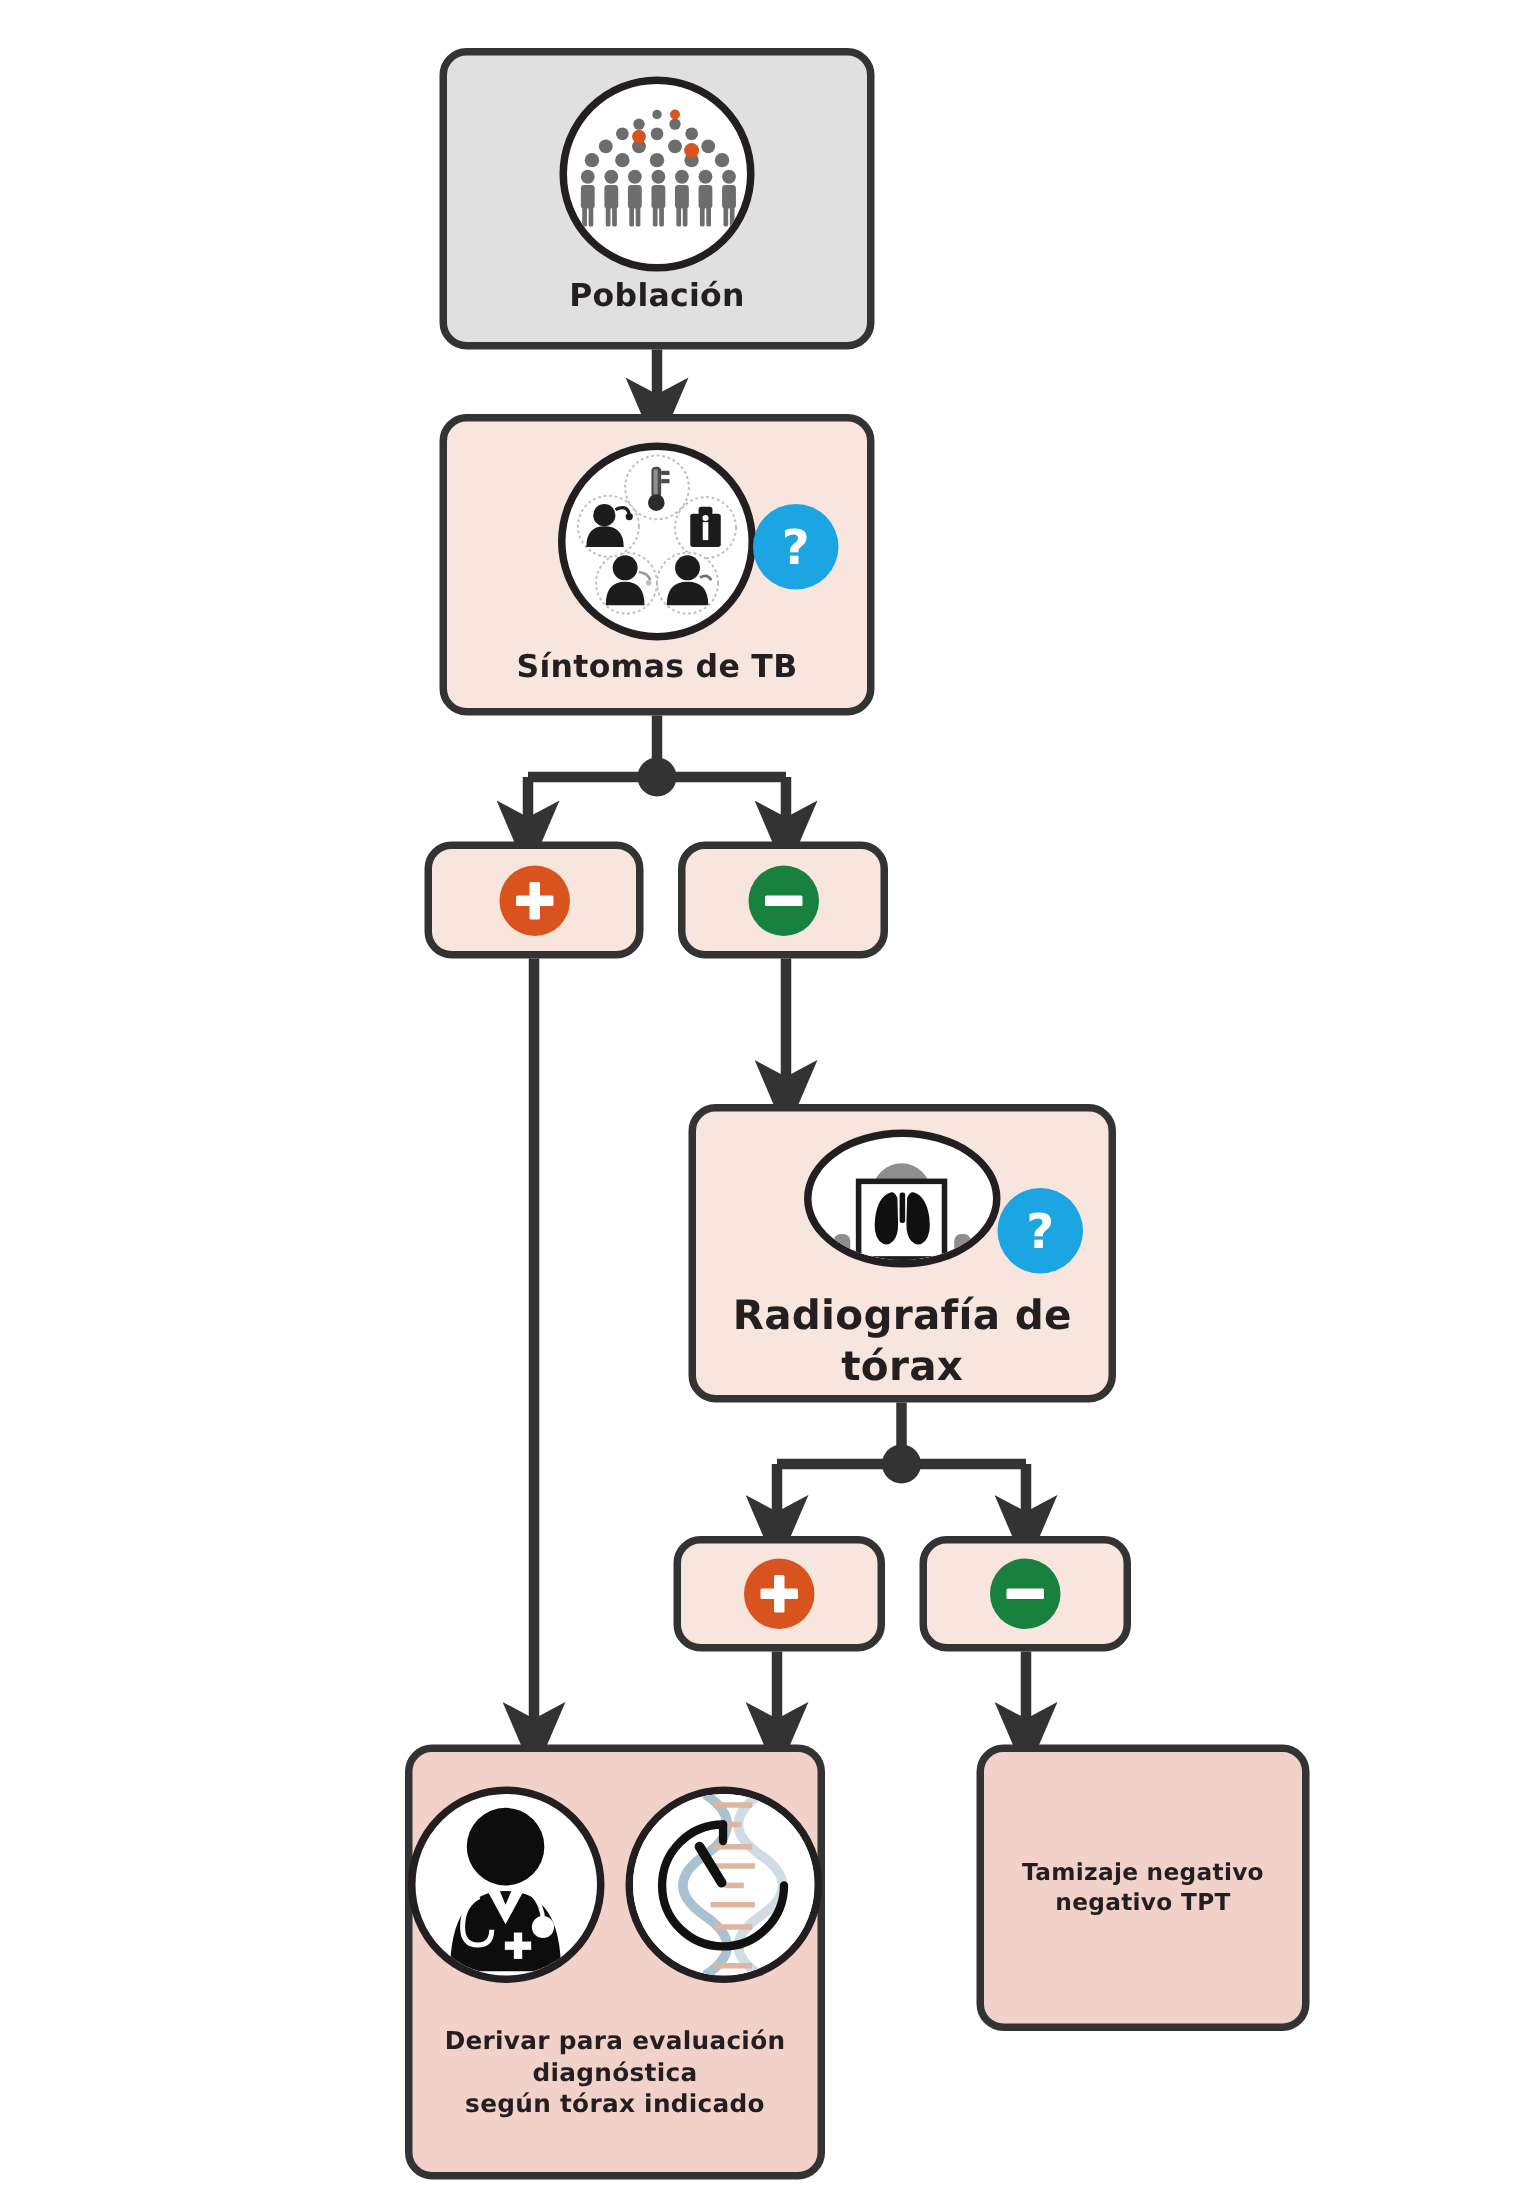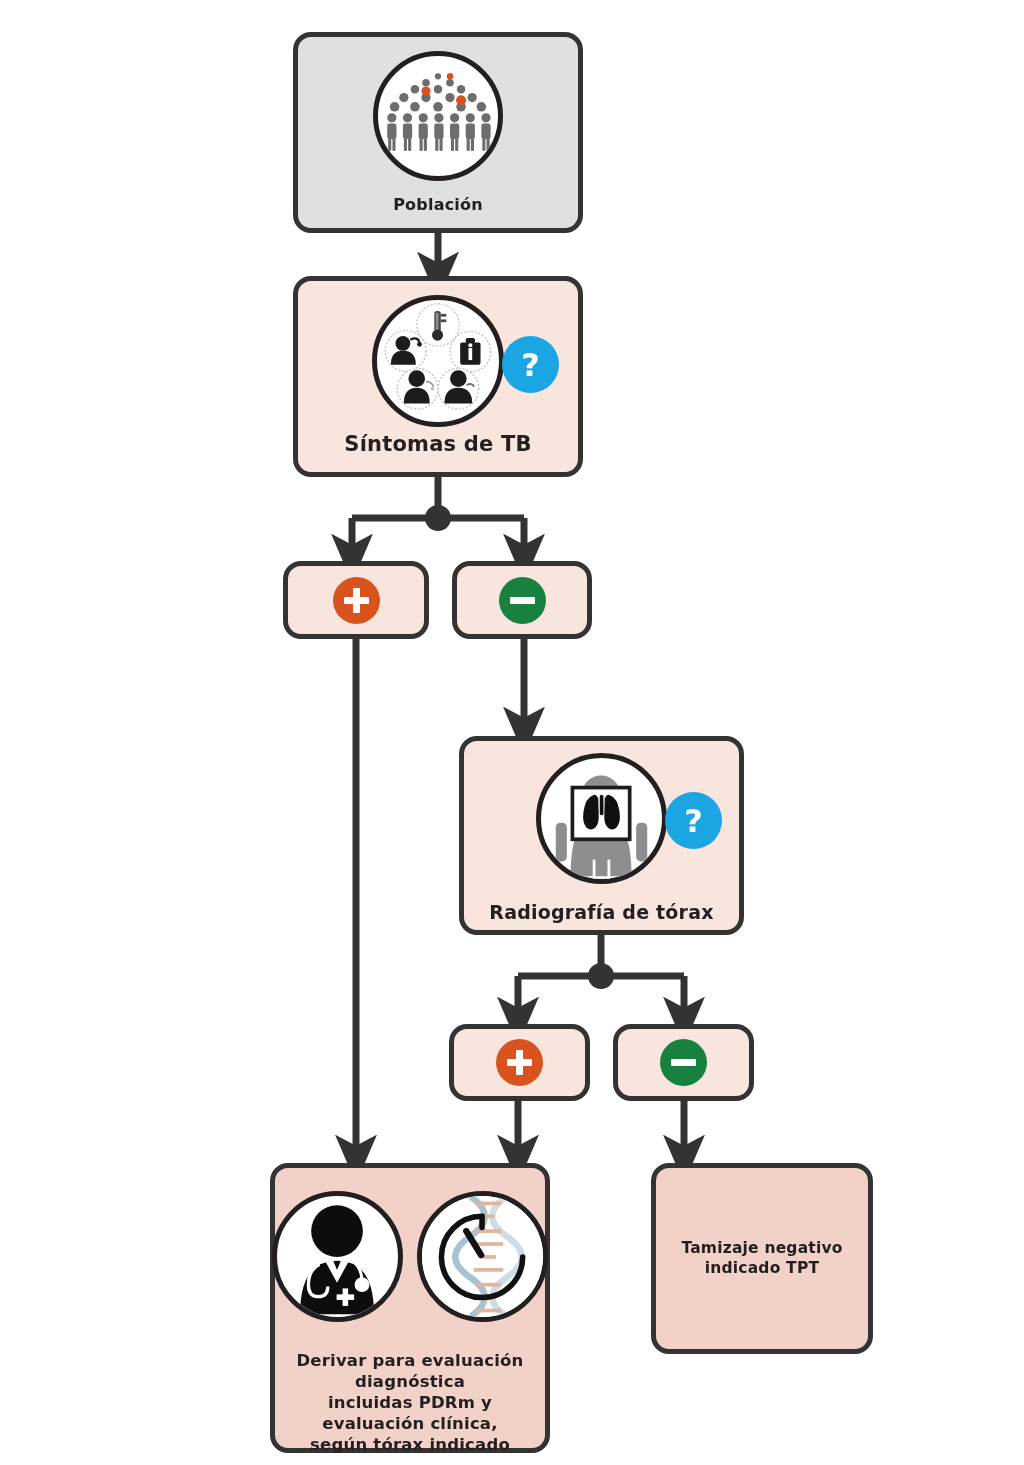--- a/index.html
+++ b/index.html
@@ -185,21 +185,21 @@
             </g>
           <g transform="translate(111,62)">
               <circle cx="6" cy="5" r="5"></circle>
               <rect x="1" y="11" width="10" height="17" rx="2.5"></rect>
               <rect x="2" y="27" width="3.4" height="14" rx="1.4"></rect>
               <rect x="6.6" y="27" width="3.4" height="14" rx="1.4"></rect>
             </g>
         </g>
       </svg>
     </div>
-    <div class="node-label" style="font-size:16px; margin-top:14px;">Población</div>
+    <div class="node-label" style="font-size:21px; margin-top:3px;">Población</div>
   </div>
 
   <div class="node pink" style="left:293px; top:276px; width:290px; height:201px;">
     <div class="icon-circle" style="width:132px; height:132px; margin-top:14px;">
       <svg viewBox="0 0 132 132" width="122" height="122" style="display:block;">
 
         <g>
           <circle cx="66" cy="27" r="23" fill="#ffffff" stroke="#bdbdbd" stroke-width="1.4" stroke-dasharray="2 2"></circle>
           <rect x="62" y="12" width="7" height="23" rx="3" fill="#4a4a4a"></rect>
           <rect x="63.5" y="14" width="3" height="19" fill="#8f8f8f"></rect>
@@ -268,21 +268,21 @@
         <rect x="72" y="110" width="3" height="22" fill="#ffffff"></rect>
 
         <rect x="34" y="32" width="62" height="56" fill="#ffffff" stroke="#1c1c1c" stroke-width="4"></rect>
 
         <path d="M62 44 q-2 -5 -5 -4 -9 3 -11 18 -1.6 12 3 17 5 5 10 0 3.5 -3.5 3.5 -12 Z" fill="#101010"></path>
         <path d="M69 44 q2 -5 5 -4 9 3 11 18 1.6 12 -3 17 -5 5 -10 0 -3.5 -3.5 -3.5 -12 Z" fill="#101010"></path>
         <rect x="63.6" y="40" width="4" height="22" rx="1.6" fill="#101010"></rect>
       </svg>
     </div>
     <div class="badge-q" style="left:201px; top:51px; width:57px; height:57px; font-size:32px;">?</div>
-    <div class="node-label" style="font-size:19px; margin-top:16px;">Radiografía de tórax</div>
+    <div class="node-label" style="font-size:27px; margin-top:16px;">Radiografía de tórax</div>
   </div>
 
   <div class="node pink" style="left:449px; top:1024px; width:141px; height:77px; justify-content:center;">
     <div class="pm-circle plus" style="width:47px; height:47px;">
       <div class="pm-bar" style="width:25px; height:7px;"></div>
       <div class="pm-bar" style="width:7px; height:25px;"></div>
     </div>
   </div>
 
   <div class="node pink" style="left:613px; top:1024px; width:141px; height:77px; justify-content:center;">
@@ -326,25 +326,24 @@
           </g>
 
           <path d="M65 22 A44 44 0 1 0 109 66" stroke="#111111" stroke-width="6" fill="none" stroke-linecap="round"></path>
           <path d="M65 22 L65 34" stroke="#111111" stroke-width="6" fill="none" stroke-linecap="round"></path>
           <line x1="48" y1="38" x2="64" y2="64" stroke="#111111" stroke-width="7" stroke-linecap="round"></line>
         </svg>
       </div>
     </div>
     <div style="margin-top:28px; padding:0 12px;">
       <div class="node-label" style="font-size:16.5px;">Derivar para evaluación diagnóstica</div>
-      <div class="node-label" style="font-size:16.5px;">incluidas PDRm y evaluación clínica,</div>
       <div class="node-label" style="font-size:16.5px;">según tórax indicado</div>
     </div>
   </div>
 
   <div class="node pinkdk" style="left:651px; top:1163px; width:222px; height:191px; justify-content:center;">
     <div style="padding:0 10px;">
       <div class="node-label" style="font-size:15.5px;">Tamizaje negativo</div>
-      <div class="node-label" style="font-size:15.5px;">indicado TPT</div>
+      <div class="node-label" style="font-size:15.5px;">negativo TPT</div>
     </div>
   </div>
 
 </div>
 
 </body></html>

